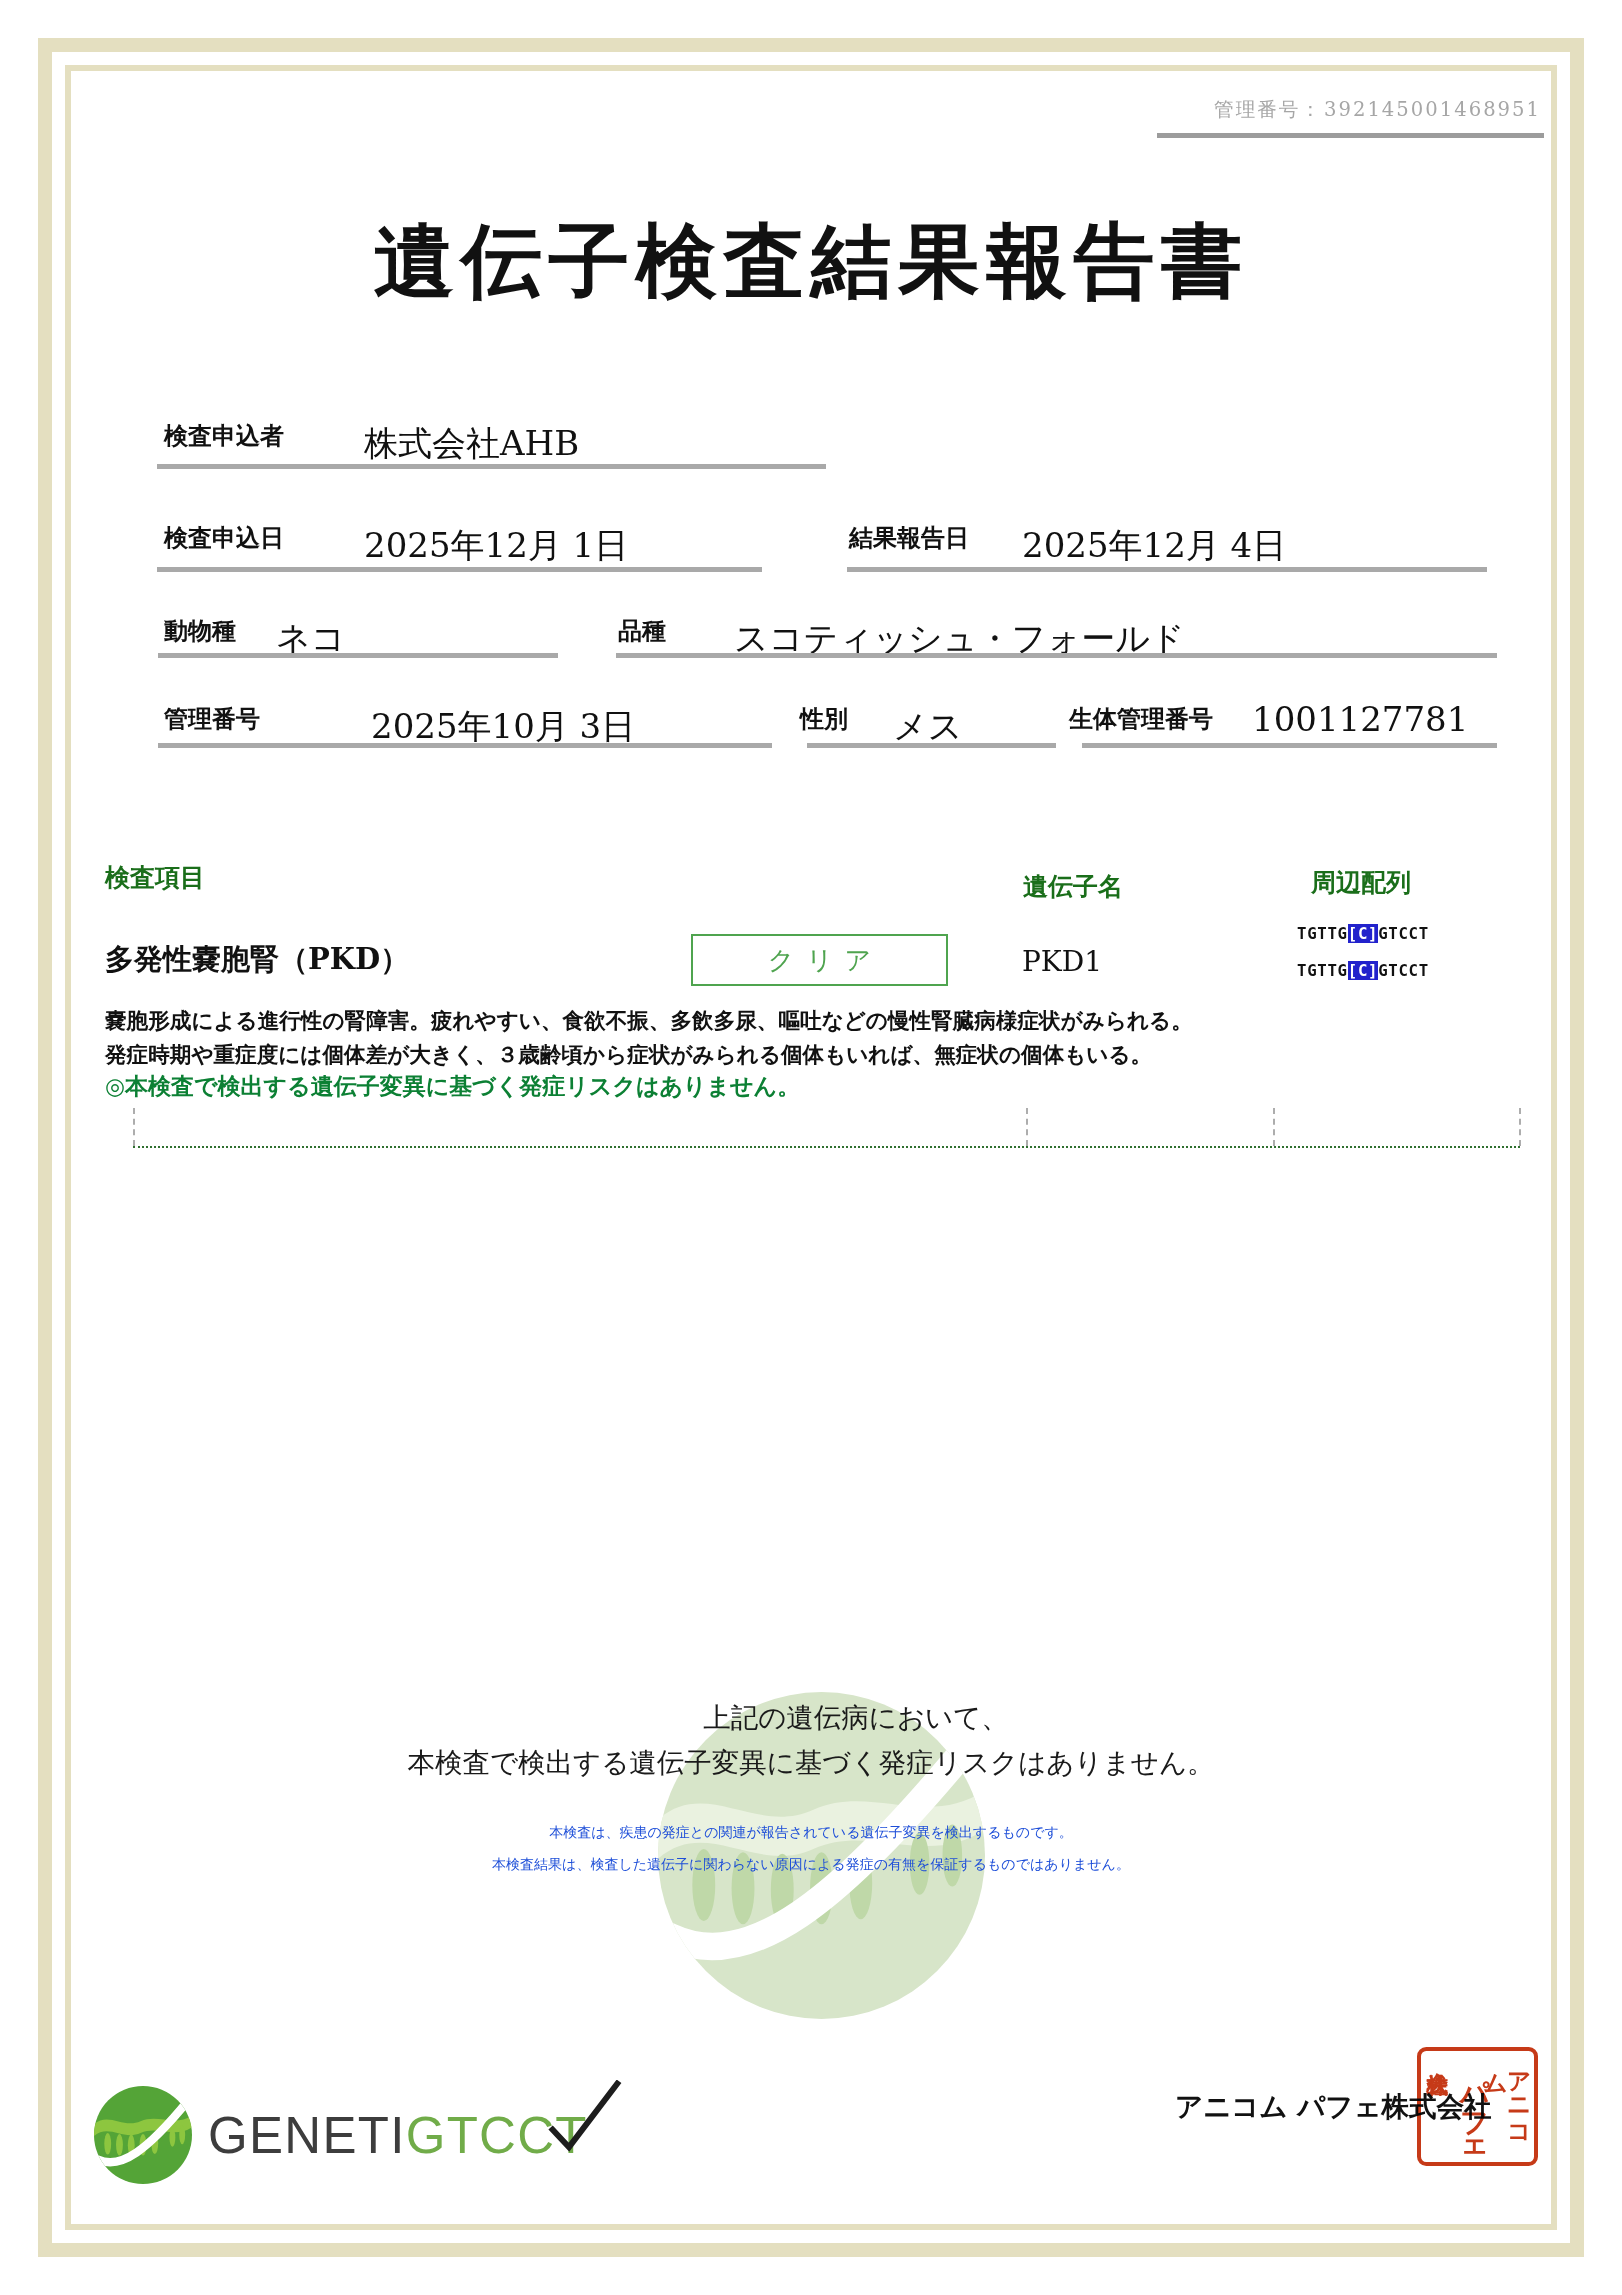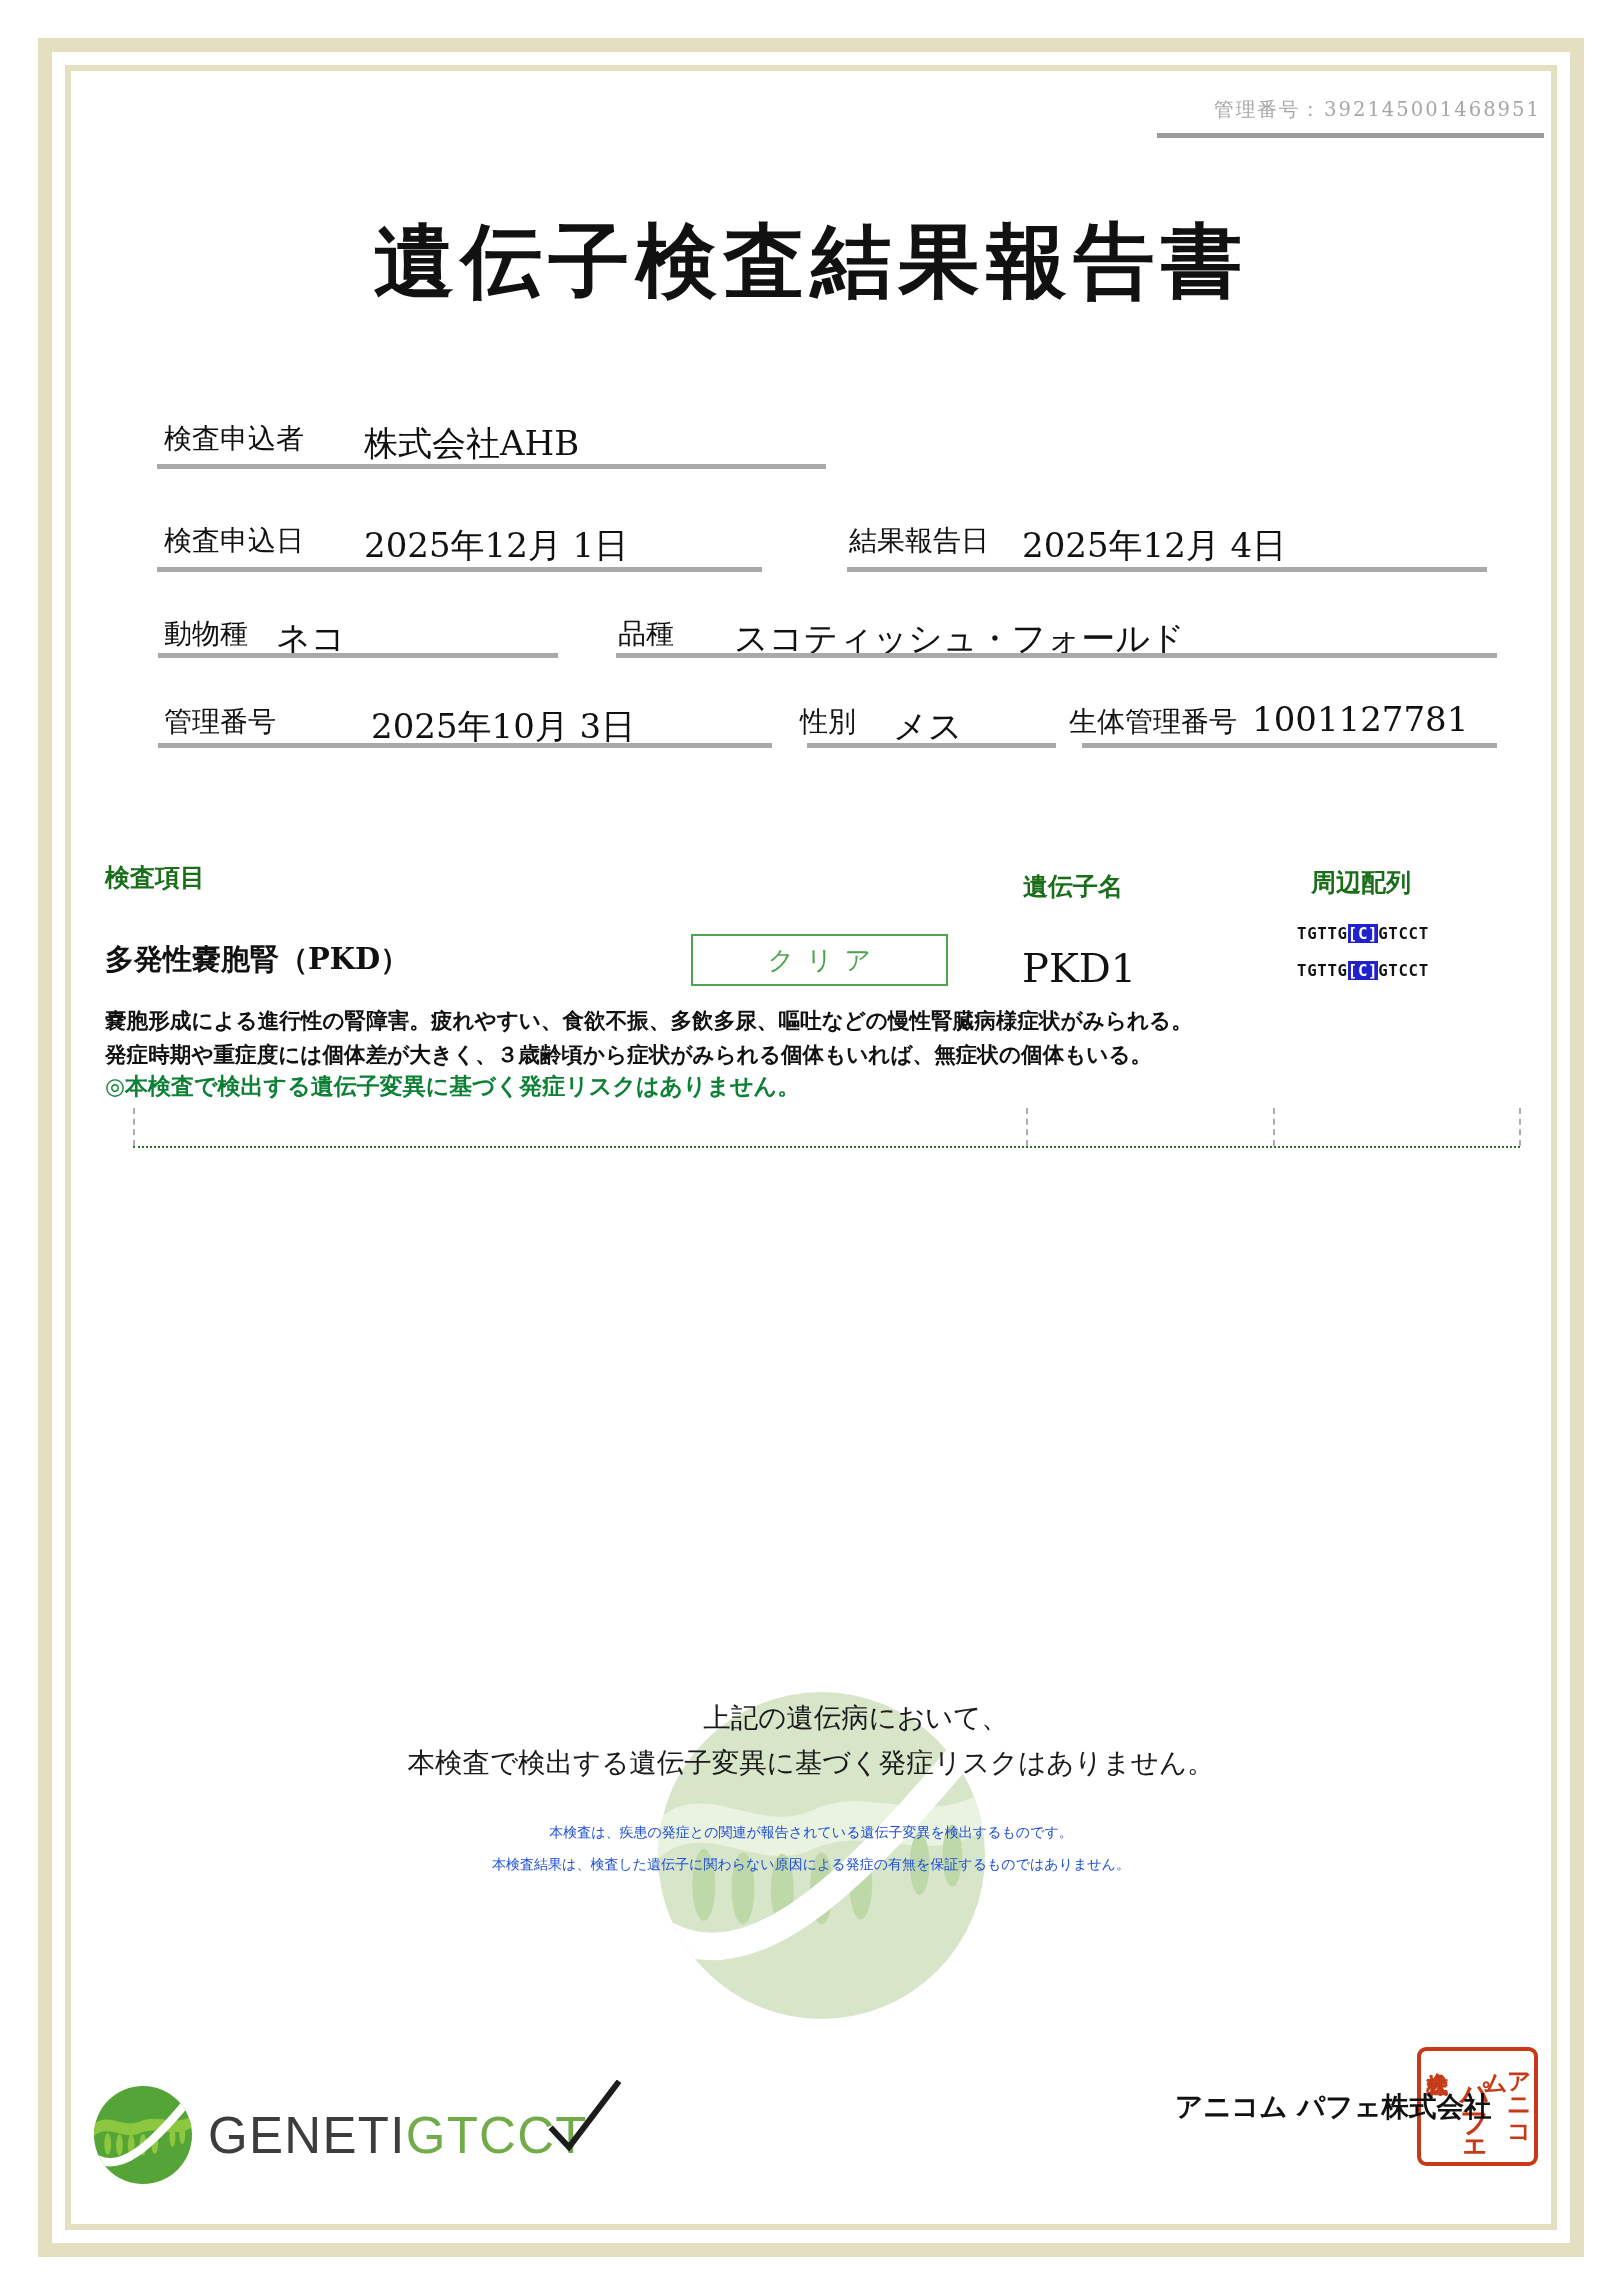--- a/index.html
+++ b/index.html
@@ -11,30 +11,30 @@
   
   .frame-outer{left:38px;top:38px;right:38px;bottom:38px;border:14.4px solid #e4dfc0;}
   .frame-inner{left:65px;top:65px;right:65px;bottom:65px;border:6.5px solid #e4dfc0;}
   
   .admin{top:96px;right:81px;font-size:19.6px;color:#a6a6a6;letter-spacing:2px;white-space:nowrap;}
   .admin .val{margin-left:2px;}
   .admin-bar{left:1157px;top:133px;width:387px;height:5.2px;background:#9c9c9c;}
   
   .title{left:0;top:208px;width:100%;text-align:center;font-size:81px;font-weight:bold;letter-spacing:6.5px;white-space:nowrap;}
   
-  .flabel{font-size:28px;font-weight:normal;white-space:nowrap;}
+  .flabel{font-size:24px;font-weight:bold;white-space:nowrap;}
   .fvalue{font-size:34px;white-space:nowrap;}
   .uline{height:4.6px;background:#a9a9a9;}
   
   .rhead{font-size:25px;font-weight:bold;color:#1a6e1a;white-space:nowrap;}
   .item-name{font-size:29px;font-weight:bold;white-space:nowrap;}
   .result-box{left:691px;top:934px;width:253px;height:48px;border:2.6px solid #4fa44f;
     display:flex;align-items:center;justify-content:center;}
   .result-box span{color:#4fa44f;font-size:26px;letter-spacing:11.8px;padding-left:11.8px;white-space:nowrap;}
-  .gene-name{font-size:40px;white-space:nowrap;}
+  .gene-name{font-size:28px;white-space:nowrap;}
   .seq{font-family:"DejaVu Sans Mono","Liberation Mono",monospace;font-size:15.7px;font-weight:bold;
     letter-spacing:0.7px;white-space:nowrap;color:#111;}
   .seq .hl{background:#2222cc;color:#ffffff;}
   .desc{font-size:21.6px;font-weight:bold;white-space:nowrap;}
   .note{font-size:23px;font-weight:bold;color:#0c8034;white-space:nowrap;}
   .vdash{width:0;height:38px;border-left:2px dashed #adadad;}
   .hdots{left:133px;top:1146px;width:1387px;height:0;border-top:2.6px dotted #2f6f2f;}
   
   .sans{font-family:"DejaVu Sans","Liberation Sans",sans-serif;}
   .summary{left:0;width:100%;text-align:center;font-size:27.5px;color:#1a1a1a;white-space:nowrap;}

